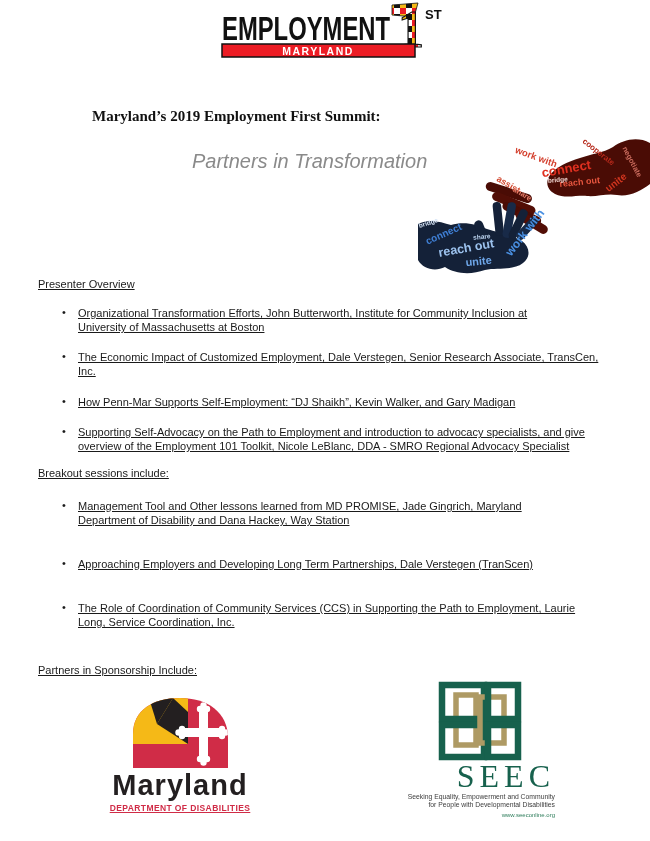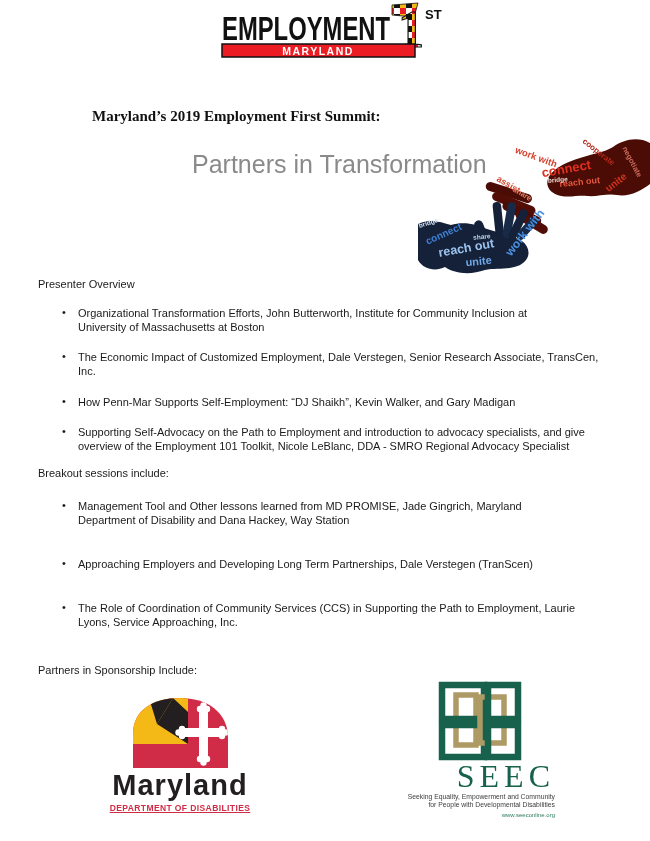--- a/index.html
+++ b/index.html
@@ -5,29 +5,29 @@
   html,body{margin:0;padding:0;background:#fff;}
   body{width:650px;height:841px;position:relative;overflow:hidden;
        font-family:"Liberation Sans",sans-serif;color:#1a1a1a;}
 
   
   #logo-svg{position:absolute;left:220px;top:2px;}
 
   
   .doc-title{position:absolute;left:92px;top:108px;font-family:"Liberation Serif",serif;
              font-weight:bold;font-size:15px;color:#111;white-space:nowrap;}
-  .doc-subtitle{position:absolute;left:192px;top:150px;font-size:25px;color:#8a8a8a;
-                white-space:nowrap;}
+  .doc-subtitle{position:absolute;left:192px;top:150px;font-size:20px;color:#8a8a8a;
+                white-space:nowrap;font-style:italic;}
 
   
   #hands-svg{position:absolute;left:415px;top:138px;}
 
   
   .body-text{position:absolute;left:38px;top:0;width:586px;font-size:11px;line-height:14px;}
-  .para{position:absolute;left:0;right:0;}
+  .para{position:absolute;left:0;right:0;text-decoration:underline;}
   .heading{font-size:11px;}
   .bullet .dot{position:absolute;left:24px;top:-1px;font-size:11px;}
   .bullet .line{margin-left:40px;}
 
   
   .md-logo{position:absolute;left:98px;top:698px;width:164px;text-align:center;}
   .md-name{font-size:29px;font-weight:bold;color:#231f20;letter-spacing:1px;line-height:32px;margin-top:1px;}
   .md-dept{font-size:8.5px;font-weight:bold;color:#D02C47;letter-spacing:0.4px;margin-top:2px;text-decoration:underline;}
 
   .seec-logo{position:absolute;left:405px;top:681px;width:150px;text-align:right;}
@@ -138,21 +138,21 @@
   </div>
 
   <div class="para bullet" style="top:557px">
     <span class="dot">•</span>
     <div class="line">Approaching Employers and Developing Long Term Partnerships, Dale Verstegen (TranScen)</div>
   </div>
 
   <div class="para bullet" style="top:601px">
     <span class="dot">•</span>
     <div class="line">The Role of Coordination of Community Services (CCS) in Supporting the Path to Employment, Laurie</div>
-    <div class="line">Lyons, Service Approaching, Inc.</div>
+    <div class="line">Long, Service Coordination, Inc.</div>
   </div>
 
   <div class="para heading" style="top:663px">Partners in Sponsorship Include:</div>
 </div>
 
 <div class="md-logo">
   <svg width="95" height="70" viewBox="0 0 95 70" style="display:block;margin:0 auto;">
     <defs>
       <clipPath id="archclip">
         <path d="M 0,70 L 0,36 C 0,12 20,0 47,0 C 74,0 95,14 95,40 L 95,70 Z"></path>

